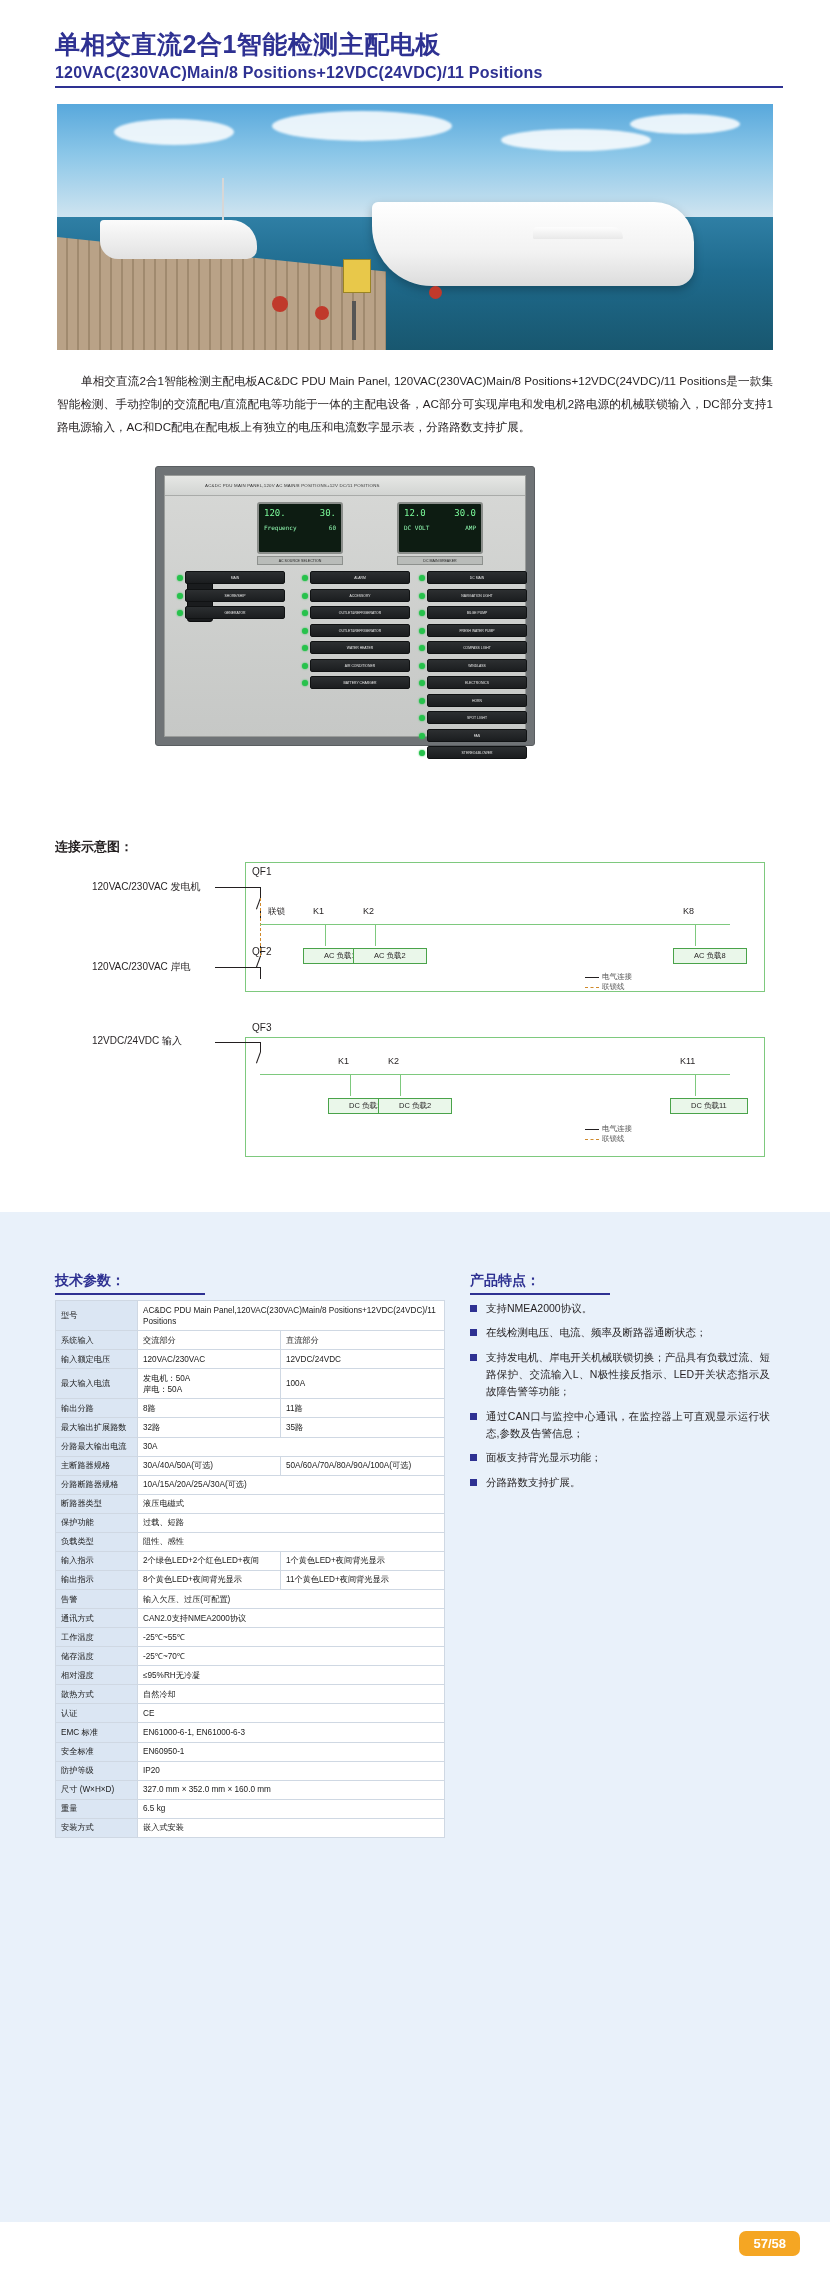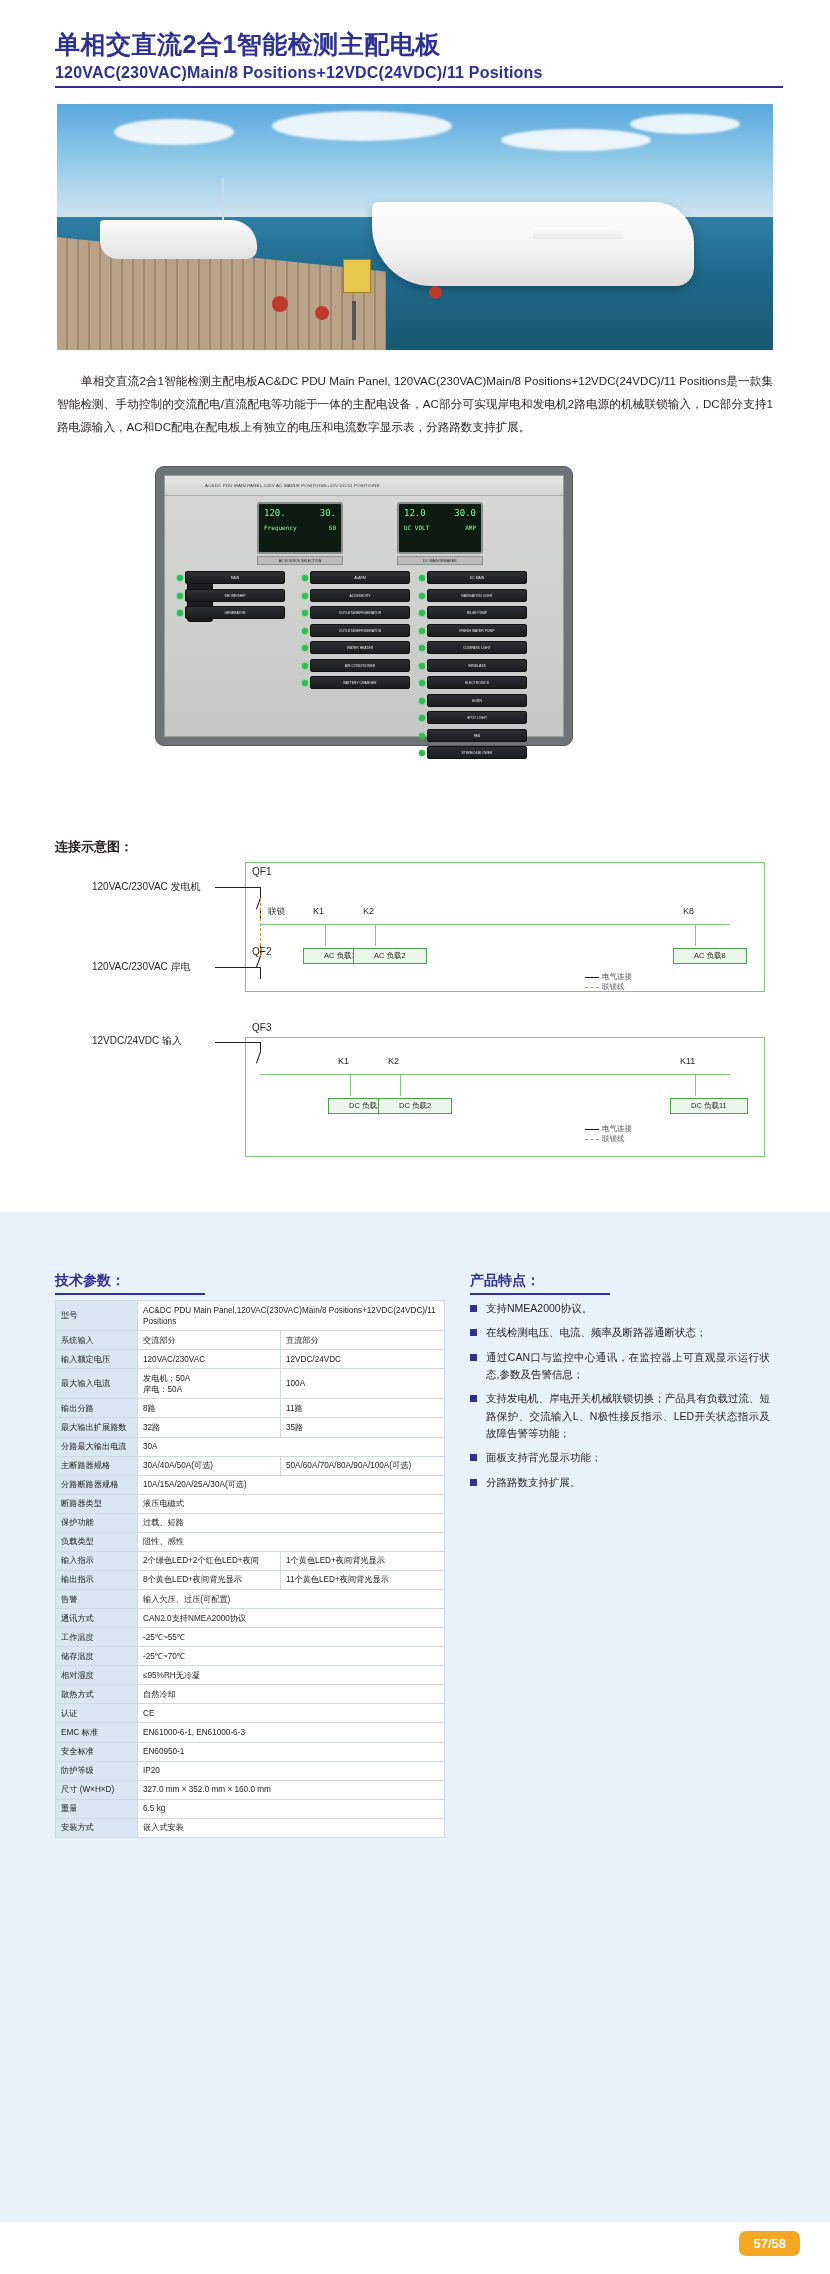--- a/index.html
+++ b/index.html
@@ -109,24 +109,24 @@
     font-size: 11.6px;
     line-height: 2.0;
     color: #231f20;
     text-align: justify;
     text-indent: 24px;
   }
   
   .product {
     position:absolute;
     left: 155px; top: 466px;
-    width: 418px; height: 280px;
+    width: 380px; height: 280px;
     background: #6f7376;
     border: 1px solid #5a5e61;
-    border-radius: 9px;
+    border-radius: 3px;
     padding: 8px;
   }
   .product-inner {
     width:100%; height:100%;
     background: linear-gradient(#d7d8d6,#c6c8c6);
     border:1px solid #9a9c9a;
     position:relative;
   }
   .p-head {
     position:absolute; left:0; top:0; width:100%; height:20px;
@@ -529,21 +529,21 @@
         <td class="k">安装方式</td>
         <td class="v" colspan="2">嵌入式安装</td>
       </tr>
     </tbody>
   </table>
 
   <div class="feat">
     <ul>
       <li>支持NMEA2000协议。</li>
       <li>在线检测电压、电流、频率及断路器通断状态；</li>
+      <li>支持发电机、岸电开关机械联锁切换；产品具有负载过流、短路保护、交流输入L、N极性接反指示、LED开关状态指示及故障告警等功能；</li>
       <li>通过CAN口与监控中心通讯，在监控器上可直观显示运行状态,参数及告警信息；</li>
-      <li>支持发电机、岸电开关机械联锁切换；产品具有负载过流、短路保护、交流输入L、N极性接反指示、LED开关状态指示及故障告警等功能；</li>
       <li>面板支持背光显示功能；</li>
       <li>分路路数支持扩展。</li>
     </ul>
   </div>
 
   <div class="pageno">57/58</div>
 </div>
 
 </body></html>

